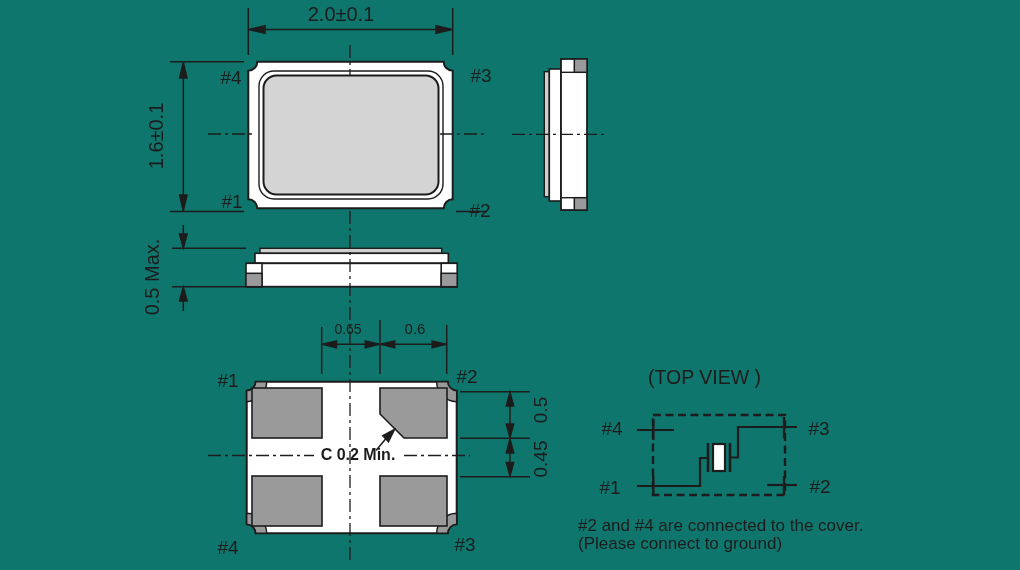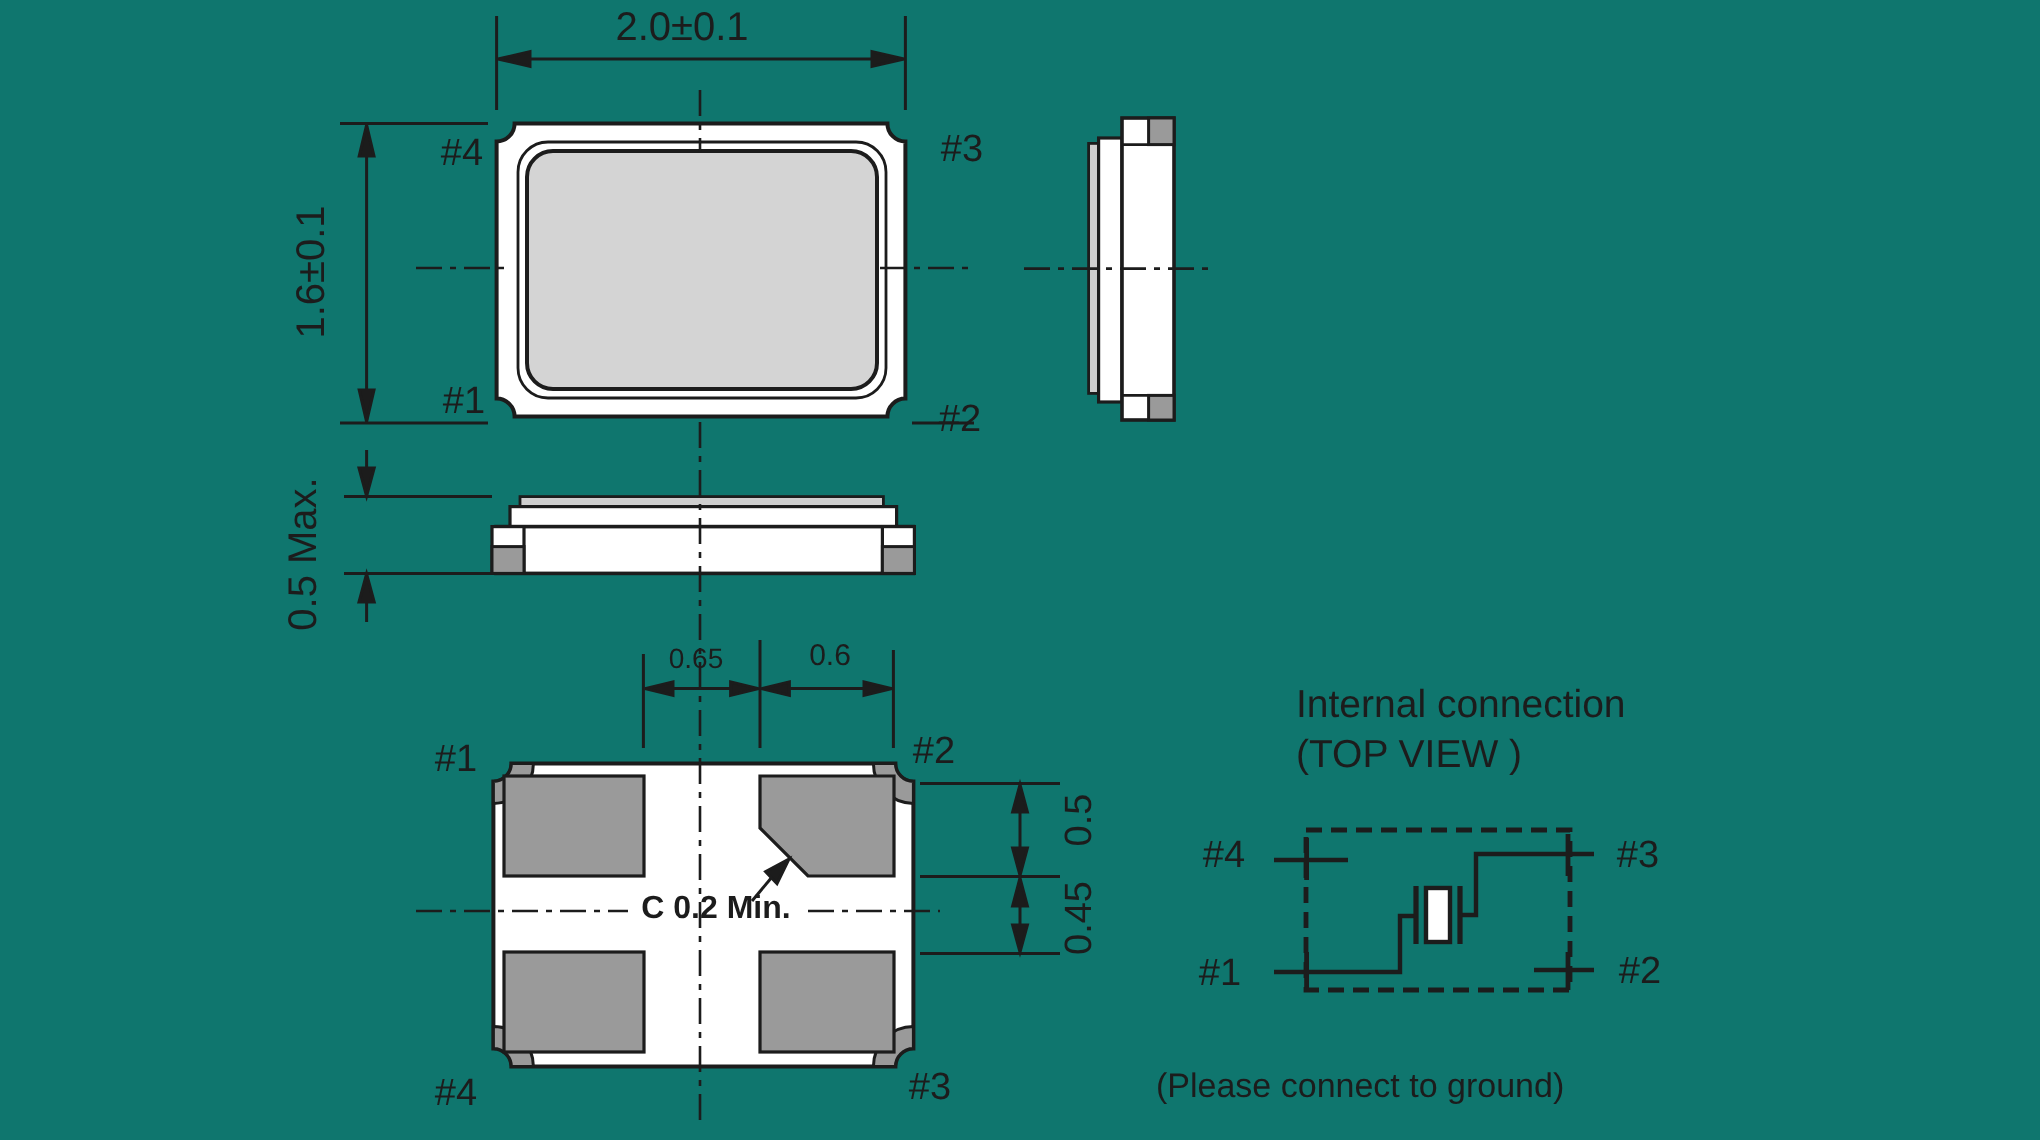--- a/index.html
+++ b/index.html
@@ -168,21 +168,21 @@
   <div class="lbl pin" style="left:467px; top:376px;">#2</div>
   <div class="lbl pin" style="left:228px; top:547px;">#4</div>
   <div class="lbl pin" style="left:465px; top:544px;">#3</div>
 
   <div class="lbl dim" style="left:348px; top:329px; font-size:14px;">0.65</div>
   <div class="lbl dim" style="left:415px; top:328px; font-size:15px;">0.6</div>
   <div class="lbl dim rot" style="left:540px; top:410px; font-size:19px;">0.5</div>
   <div class="lbl dim rot" style="left:540px; top:459px; font-size:19px;">0.45</div>
   <div class="lbl cnote" style="left:358px; top:455px;">C 0.2 Min.</div>
 
-  <div class="lbl lbl-left ictitle" style="left:648px; top:353px;">Internal connection</div>
   <div class="lbl lbl-left ictitle" style="left:648px; top:378px;">(TOP VIEW )</div>
   <div class="lbl pin" style="left:612px; top:428px;">#4</div>
   <div class="lbl pin" style="left:819px; top:428px;">#3</div>
   <div class="lbl pin" style="left:610px; top:487px;">#1</div>
   <div class="lbl pin" style="left:820px; top:486px;">#2</div>
+  <div class="lbl lbl-left note" style="left:578px; top:525px;">#2 and #4 are connected to the cover.</div>
   <div class="lbl lbl-left note" style="left:578px; top:543px;text-align:center;">(Please connect to ground)</div>
 
 </div>
 
 </body></html>

